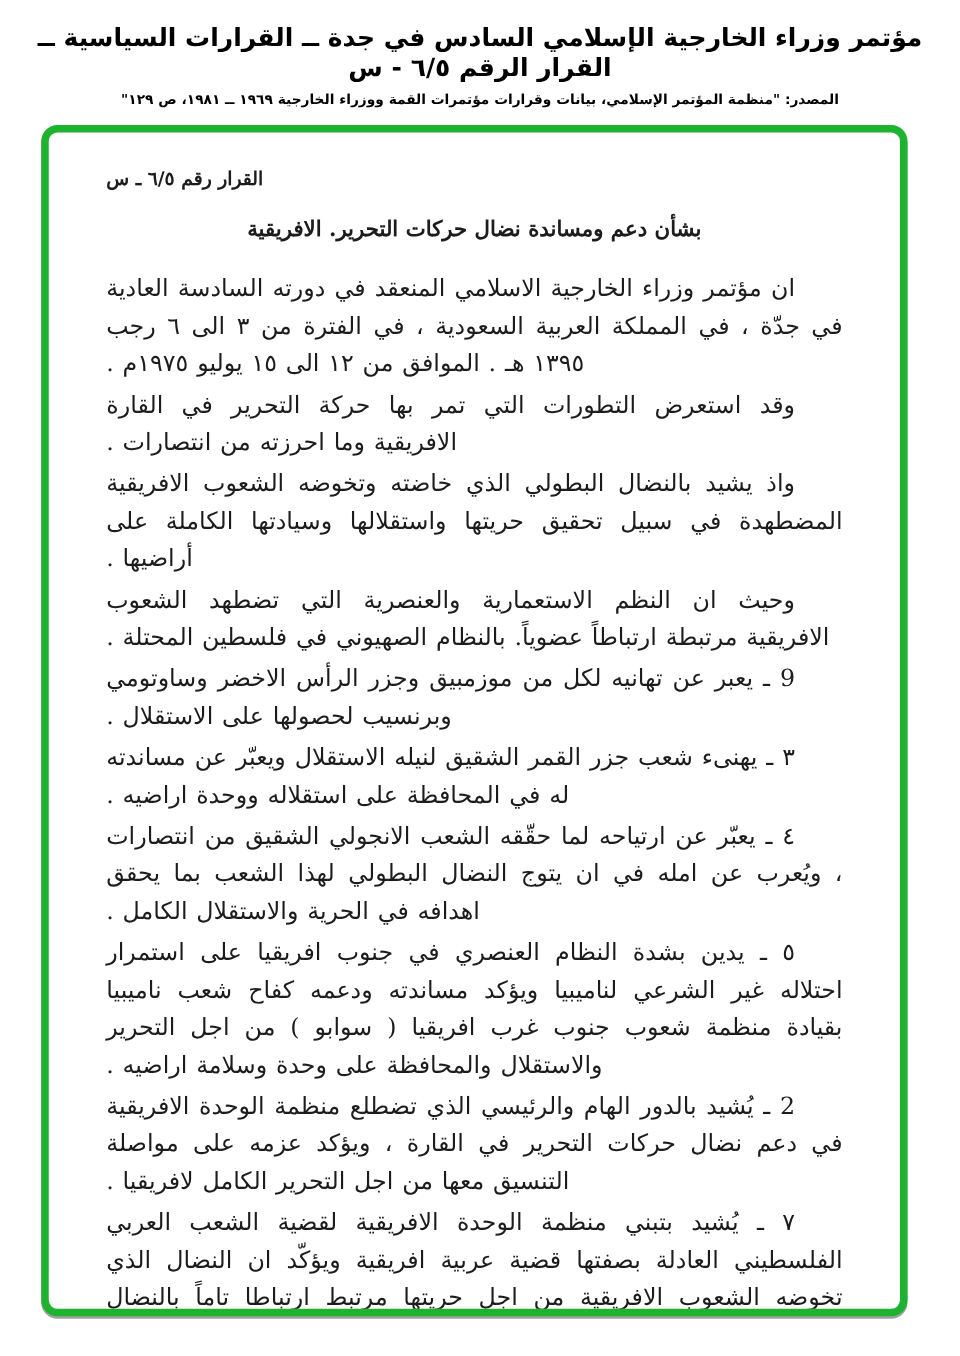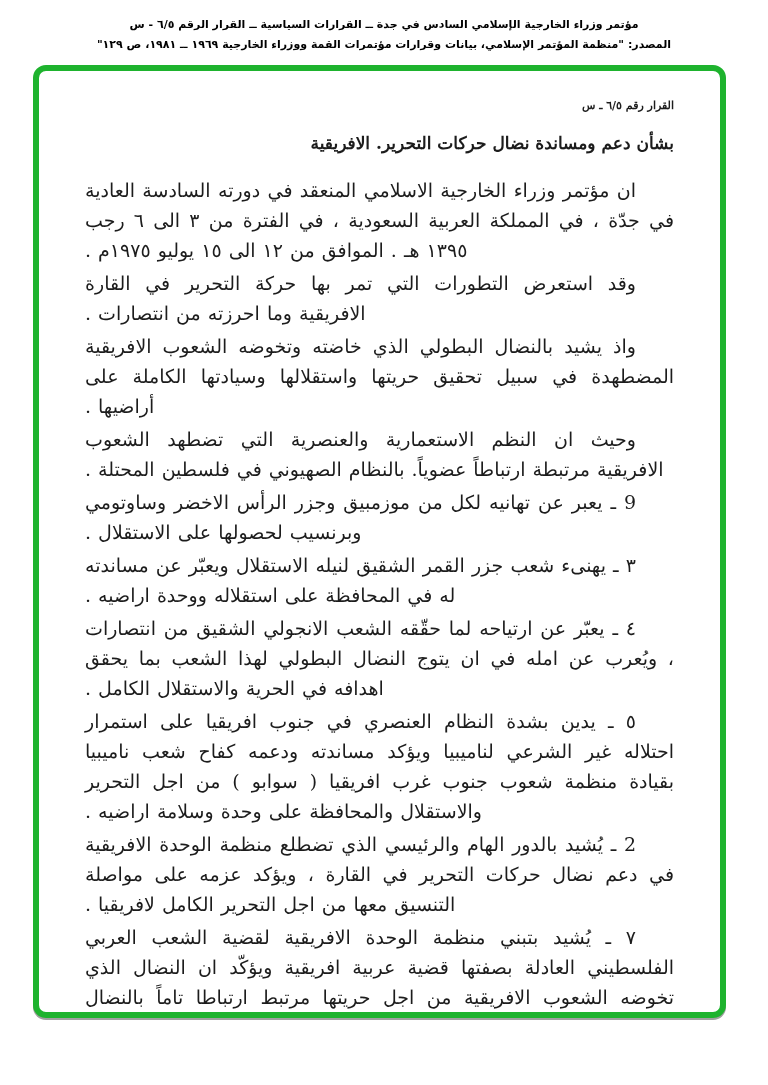--- a/index.html
+++ b/index.html
@@ -19,21 +19,21 @@
   }
   
   .citation {
     text-align: center;
     padding-top: 18px;
     direction: rtl;
     font-family: "DejaVu Sans", sans-serif;
     color: #000000;
   }
   .citation-title {
-    font-size: 11px;
+    font-size: 20px;
     font-weight: bold;
     letter-spacing: 0.2px;
   }
   .citation-source {
     margin-top: 7px;
     font-size: 11px;
     font-weight: bold;
   }
   
   .doc-frame {
@@ -42,26 +42,27 @@
     height: 953px;
     border: 6px solid #1eb32e;
     border-radius: 13px;
     box-shadow: 0 2px 0 #a0a0a0;
     padding: 22px 46px 0 46px;
     background: #ffffff;
     overflow: hidden;
   }
   .res-number {
     margin: 6px 0 0 0;
-    text-align: right;
-    font-size: 11px;
+    text-align: left;
+    font-size: 15px;
     font-weight: bold;
   }
   .res-subject {
     margin: 21px 0 0 0;
+    text-align: center;
     font-size: 17px;
     font-weight: bold;
   }
   .doc-body {
     margin-top: 22px;
   }
   .doc-body p {
     margin: 0 0 3px 0;
     font-size: 19px;
     line-height: 30px;

